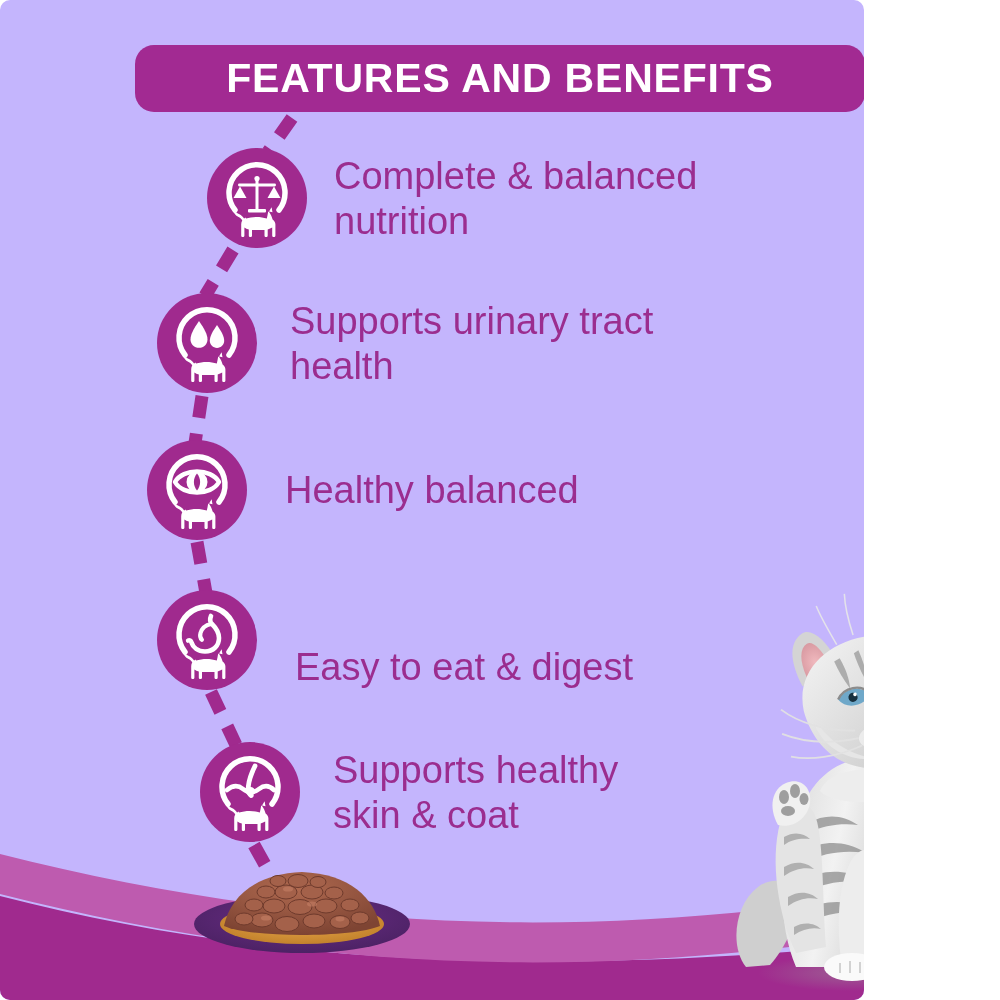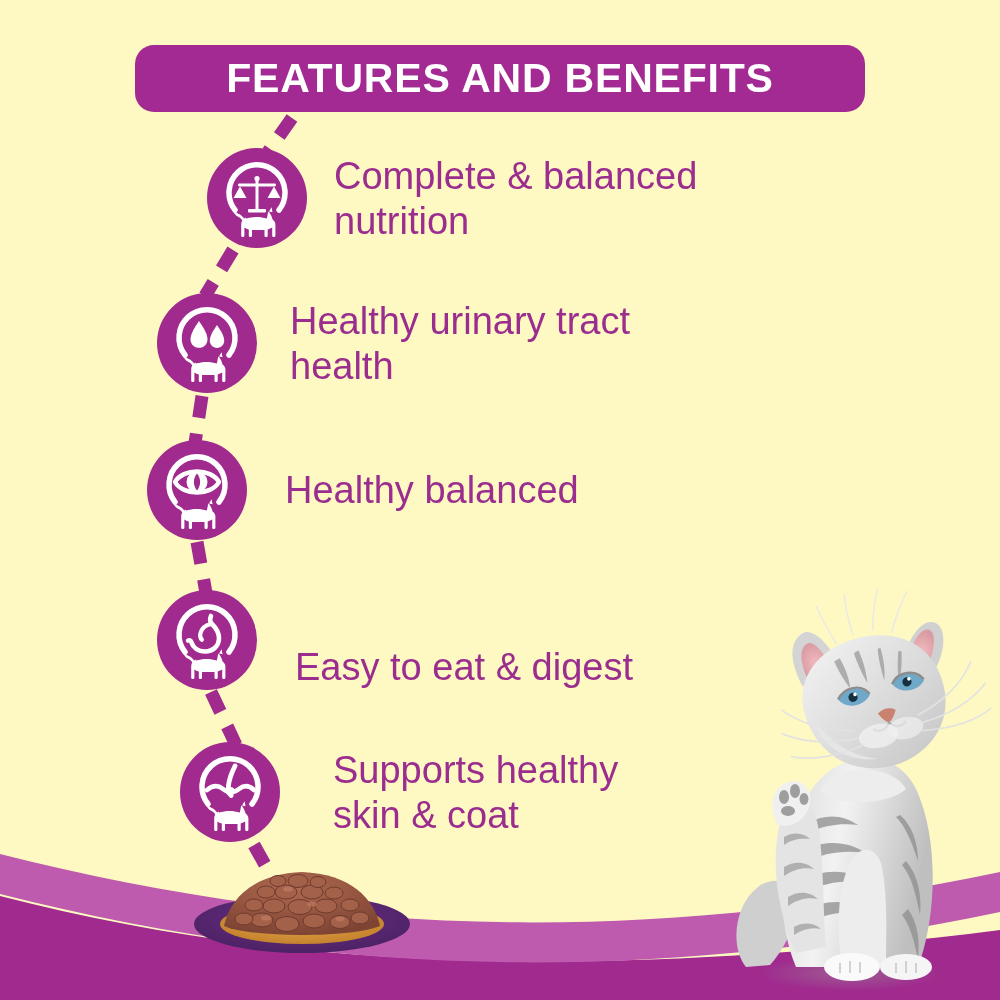--- a/index.html
+++ b/index.html
@@ -2,25 +2,26 @@
 <html><head>
 <meta charset="utf-8">
 <style>
   html, body {
     margin: 0;
     padding: 0;
     background: #ffffff;
   }
   #page {
     position: relative;
-    width: 1000px;
+    width: 864px;
     height: 1000px;
-    background: #fef9c3;
+    background: #c4b5fd;
     overflow: hidden;
     font-family: "Liberation Sans", sans-serif;
+    border-radius: 10px;
   }
 
   
   .waves {
     position: absolute;
     left: 0;
     top: 0;
     width: 1000px;
     height: 1000px;
     pointer-events: none;
@@ -84,21 +85,21 @@
 
   #feature-1 { left: 157px; top: 293px; }
   #feature-1 .feature-text { margin-left: 33px; margin-top: 2px; }
 
   #feature-2 { left: 147px; top: 440px; }
   #feature-2 .feature-text { margin-left: 38px; }
 
   #feature-3 { left: 157px; top: 590px; align-items: flex-end; }
   #feature-3 .feature-text { margin-left: 38px; }
 
-  #feature-4 { left: 180px; top: 742px; gap: 20px; }
+  #feature-4 { left: 200px; top: 742px; }
   #feature-4 .feature-text { margin-left: 33px; margin-top: 2px; }
 
   
   .connectors {
     position: absolute;
     left: 0; top: 0;
     width: 1000px; height: 1000px;
     pointer-events: none;
   }
 
@@ -205,21 +206,21 @@
                    c0.5 -2.0 0.9 -4.1 1.2 -6.1 c0.2 -1.2 0.4 -1.3 1.1 -0.4 c1.6 2.2 2.8 4.7 3.5 7.4
                    c1.7 1.2 2.8 2.9 2.8 5.2 l0 10.8 c0 0.9 -0.7 1.6 -1.6 1.6 c-0.9 0 -1.6 -0.7 -1.6 -1.6
                    l0 -7.8 c-1.3 0.8 -2.8 1.4 -4.5 1.8 l0 6.0 c0 0.9 -0.7 1.6 -1.6 1.6 c-0.9 0 -1.6 -0.7 -1.6 -1.6
                    l0 -5.5 l-12.5 0 l0 5.5 c0 0.9 -0.7 1.6 -1.6 1.6 c-0.9 0 -1.6 -0.7 -1.6 -1.6
                    l0 -5.9 c-1.7 -0.5 -3.2 -1.2 -4.4 -2.1 l0 8.0 c0 0.9 -0.7 1.6 -1.6 1.6 c-0.9 0 -1.6 -0.7 -1.6 -1.6
                    l0 -11.2 c0 -3.0 1.8 -5.3 4.4 -6.7 Z"></path>
           <path d="M62 63.5 l2.6 -4.2 l0.9 4.9 Z"></path>
         </g>
       </svg>
     </div>
-    <div class="feature-text">Healthy urinary tract
+    <div class="feature-text">Supports urinary tract
 health</div>
   </div>
 
   <div class="feature" id="feature-2">
     <div class="feature-icon">
       <svg viewBox="0 0 100 100">
         <path d="M28 62 A28 28 0 1 1 72 62" fill="none" stroke="#fff" stroke-width="5.5" stroke-linecap="round"></path>
 
         <path d="M28 42 C36 28, 64 28, 72 42 C64 56, 36 56, 28 42 Z" fill="none" stroke="#fff" stroke-width="4.5" stroke-linejoin="round"></path>
 

